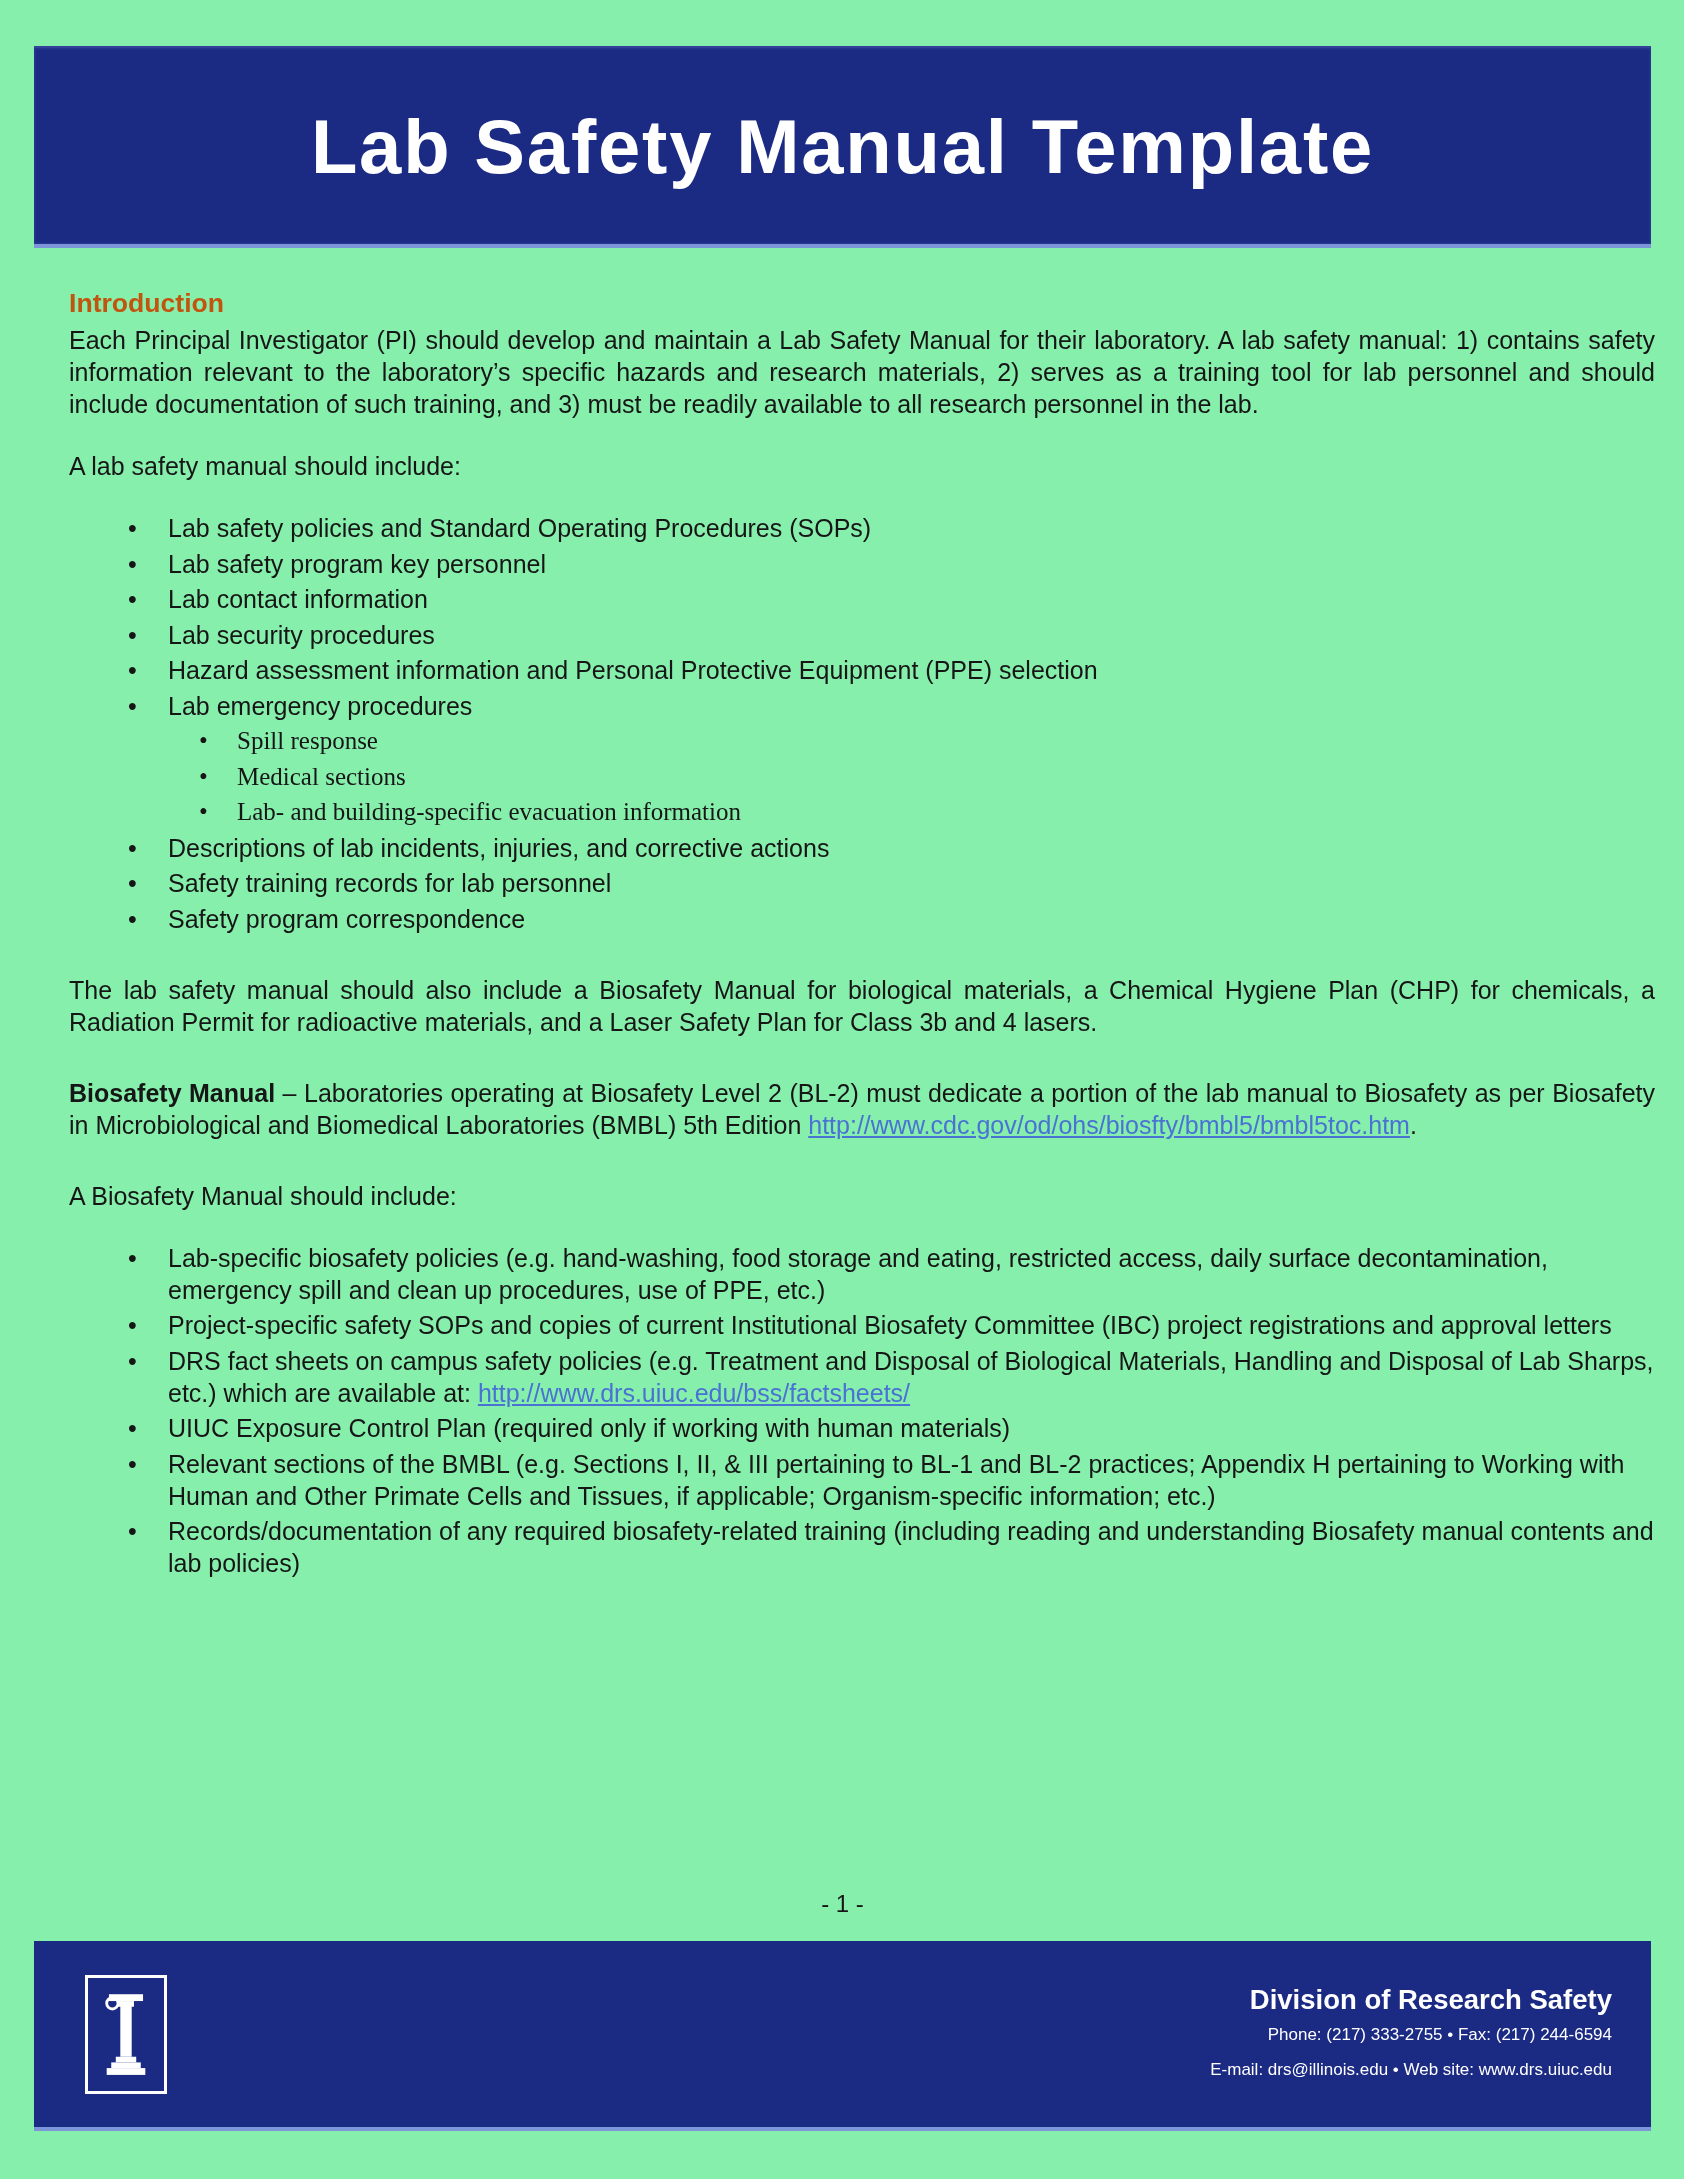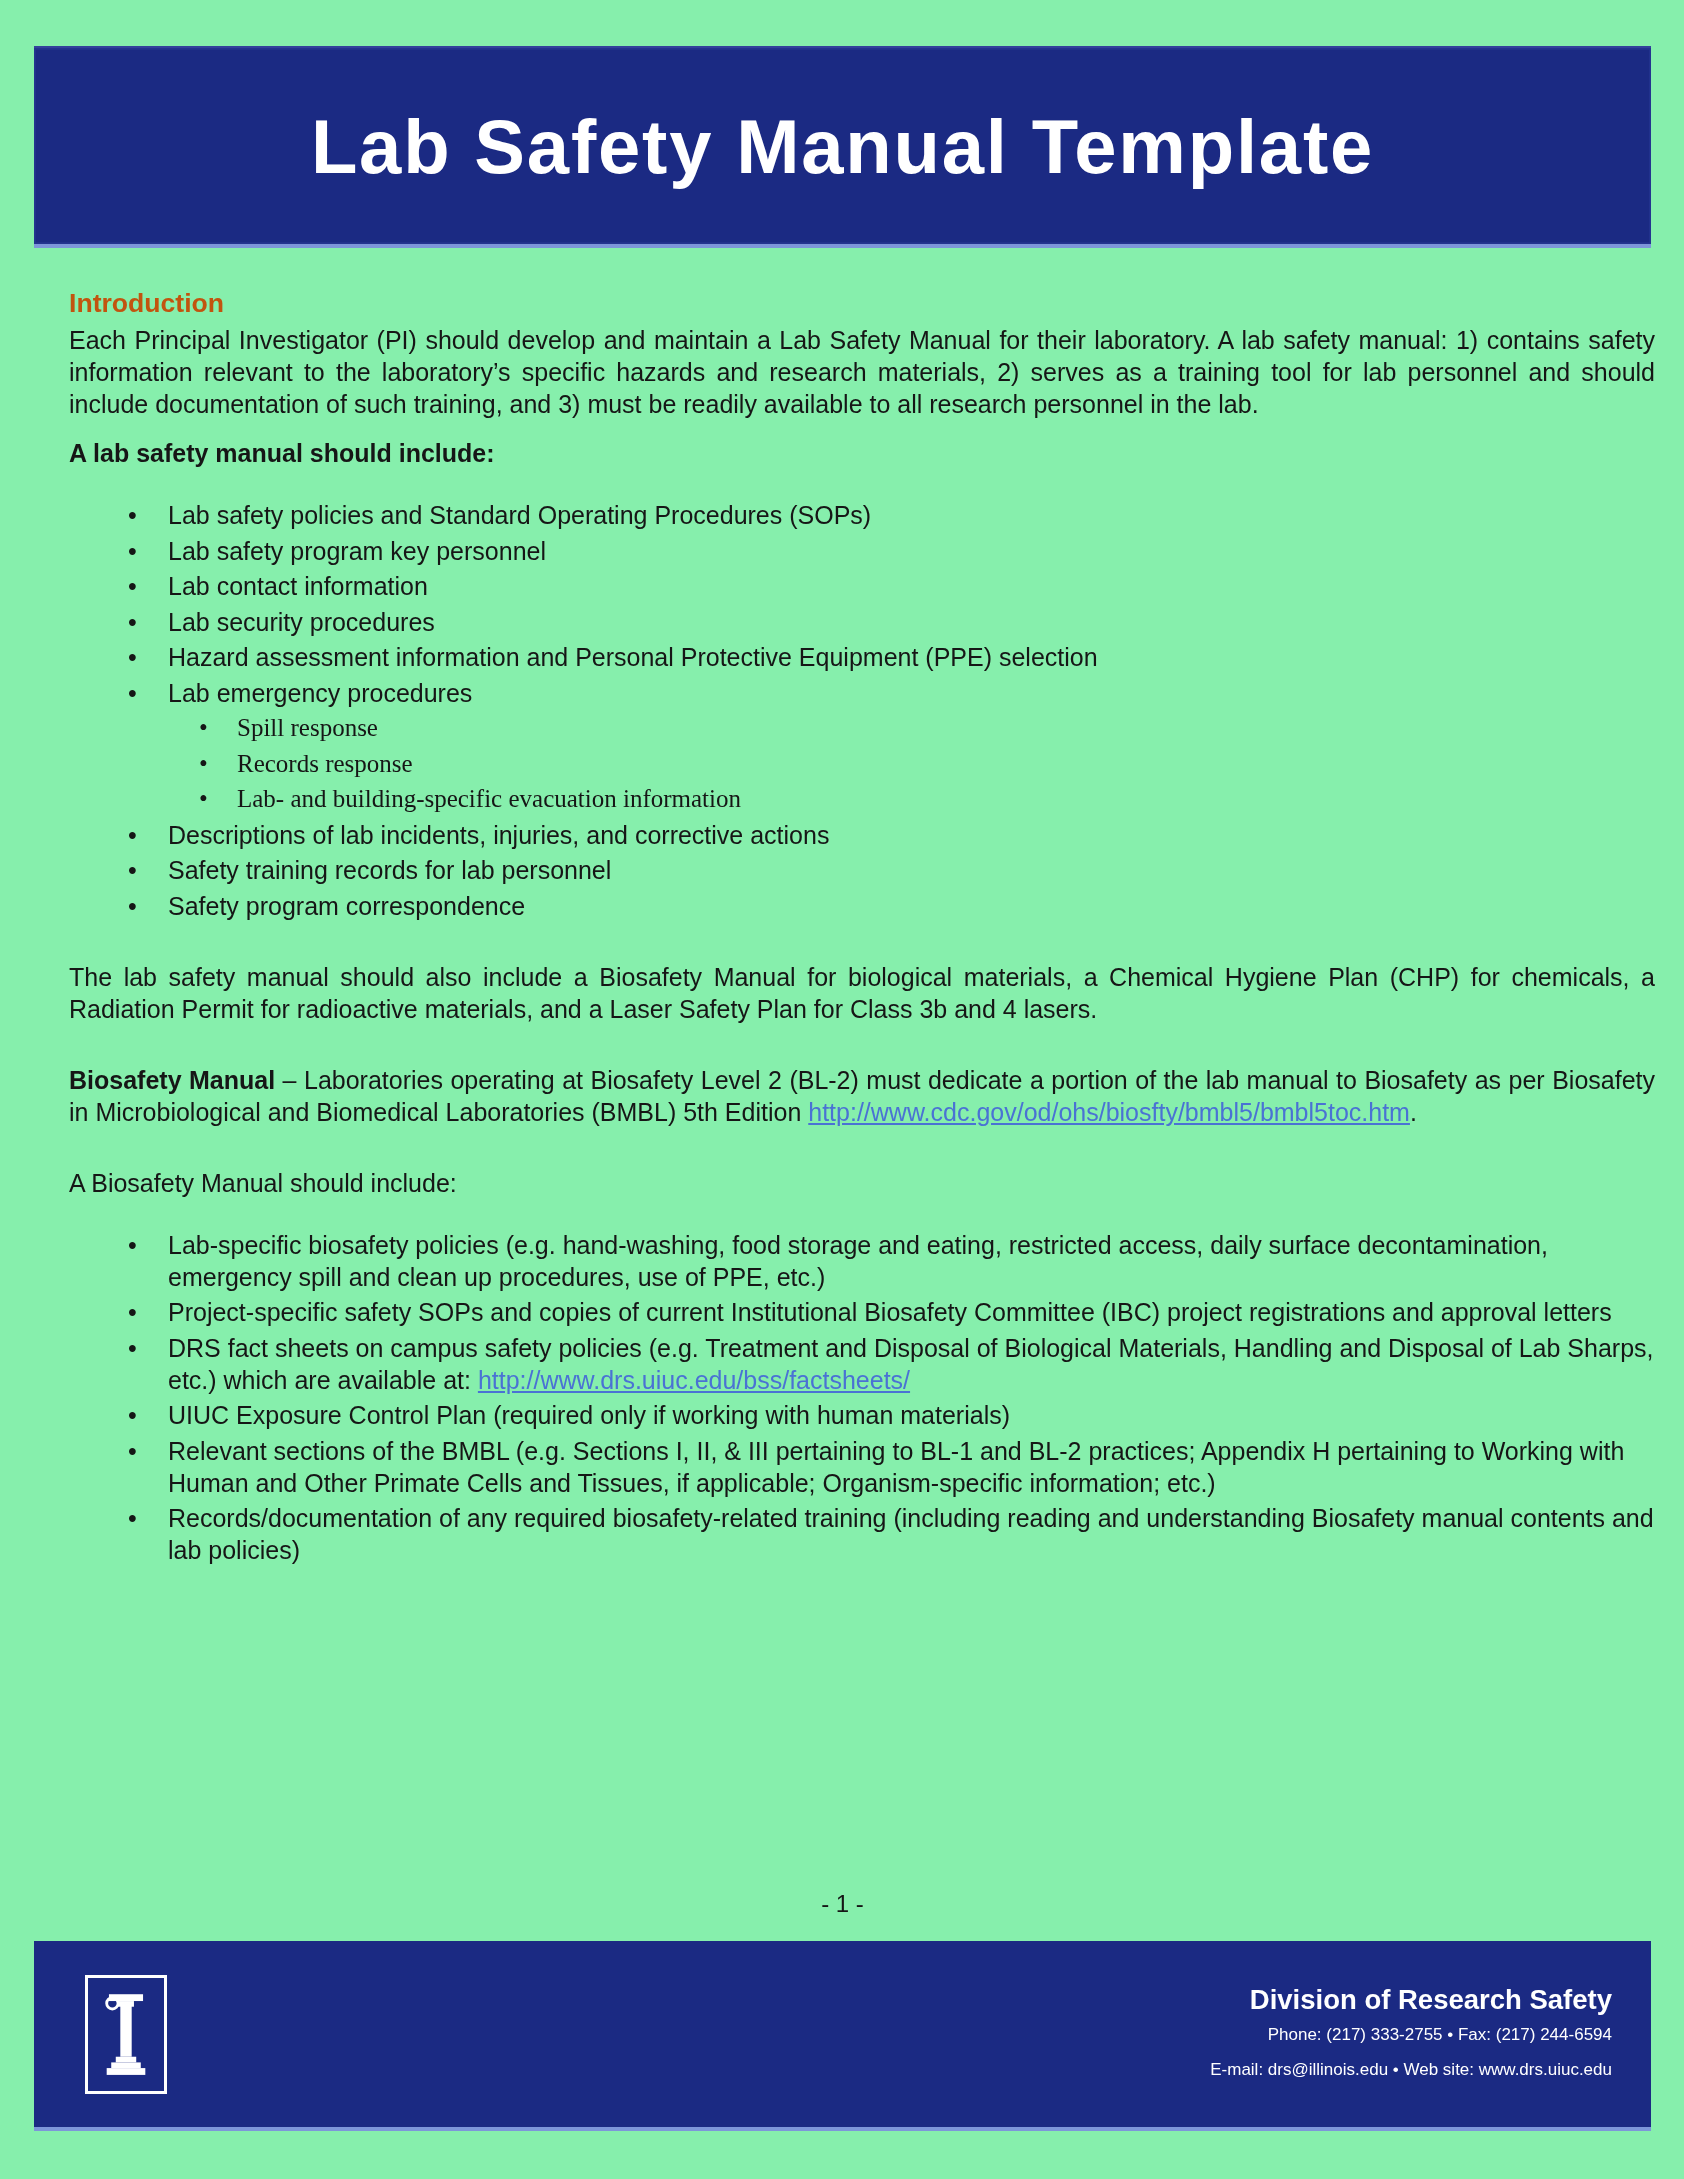--- a/index.html
+++ b/index.html
@@ -27,21 +27,21 @@
   
   .content {
     padding:39px 30px 0 69px;
     font-size:25px; line-height:32px;
   }
   .section-heading {
     color:#c2540f; font-size:26.6px; font-weight:bold; margin-bottom:5.3px;
   }
   .justify { text-align:justify; }
   .mt { margin-top:39px; }
-  .mt-s { margin-top:17px;font-weight:bold; }
+  .mt-s { margin-top:30px; }
   .bullets { list-style:none; margin-top:30px; }
   .bullets > li { position:relative; padding-left:99px; margin-bottom:3.5px; }
   .bullets > li::before {
     content:"\2022"; position:absolute; left:59px; top:0;
     font-size:25px;
   }
   .bullets .sub { list-style:none; margin-top:3.5px;font-family:Liberation Serif, serif; }
   .bullets .sub > li { position:relative; padding-left:69px; margin-bottom:3.5px; }
   .bullets .sub > li::before {
     content:"\2022"; position:absolute; left:31px; top:0; font-size:25px;
@@ -92,21 +92,21 @@
     <ul class="bullets">
       <li>Lab safety policies and Standard Operating Procedures (SOPs)</li>
       <li>Lab safety program key personnel</li>
       <li>Lab contact information</li>
       <li>Lab security procedures</li>
       <li>Hazard assessment information and Personal Protective Equipment (PPE) selection</li>
       <li>
         <span>Lab emergency procedures</span>
         <ul class="sub">
           <li>Spill response</li>
-          <li>Records response</li>
+          <li>Medical sections</li>
           <li>Lab- and building-specific evacuation information</li>
         </ul>
       </li>
       <li>Descriptions of lab incidents, injuries, and corrective actions</li>
       <li>Safety training records for lab personnel</li>
       <li>Safety program correspondence</li>
     </ul>
 
     <p class="justify mt">The lab safety manual should also include a Biosafety Manual for biological materials, a Chemical Hygiene Plan (CHP) for chemicals, a Radiation Permit for radioactive materials, and a Laser Safety Plan for Class 3b and 4 lasers.</p>
 

